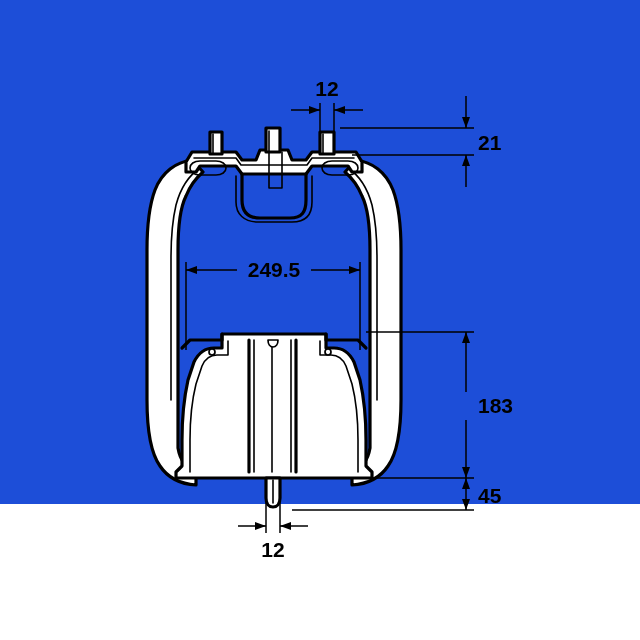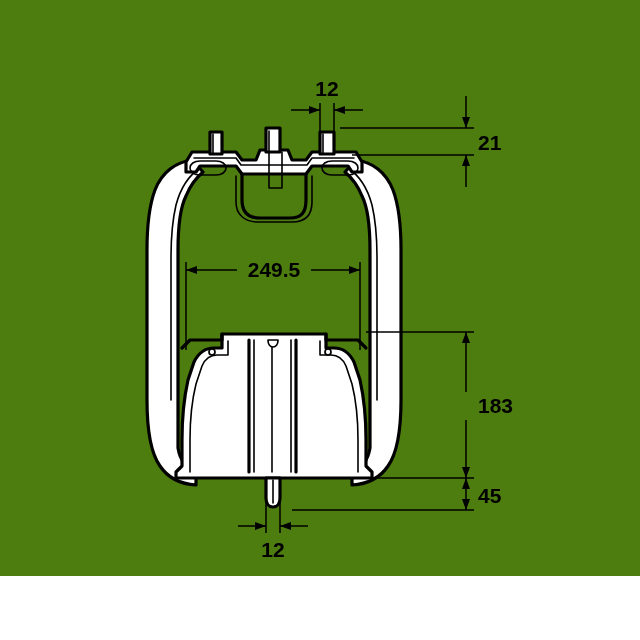--- a/index.html
+++ b/index.html
@@ -12,22 +12,22 @@
     height: 640px;
     font-family: "Liberation Sans", sans-serif;
     position: relative;
     overflow: hidden;
   }
   #drawing-root {
     position: absolute;
     left: 0;
     top: 0;
     width: 640px;
-    height: 576px;
-    background: #4d7c0f;
+    height: 504px;
+    background: #1d4ed8;
   }
   svg.cad {
     display: block;
     width: 640px;
     height: 640px;
   }
   .part-line {
     fill: none;
     stroke: #000000;
     stroke-width: 3.2;

